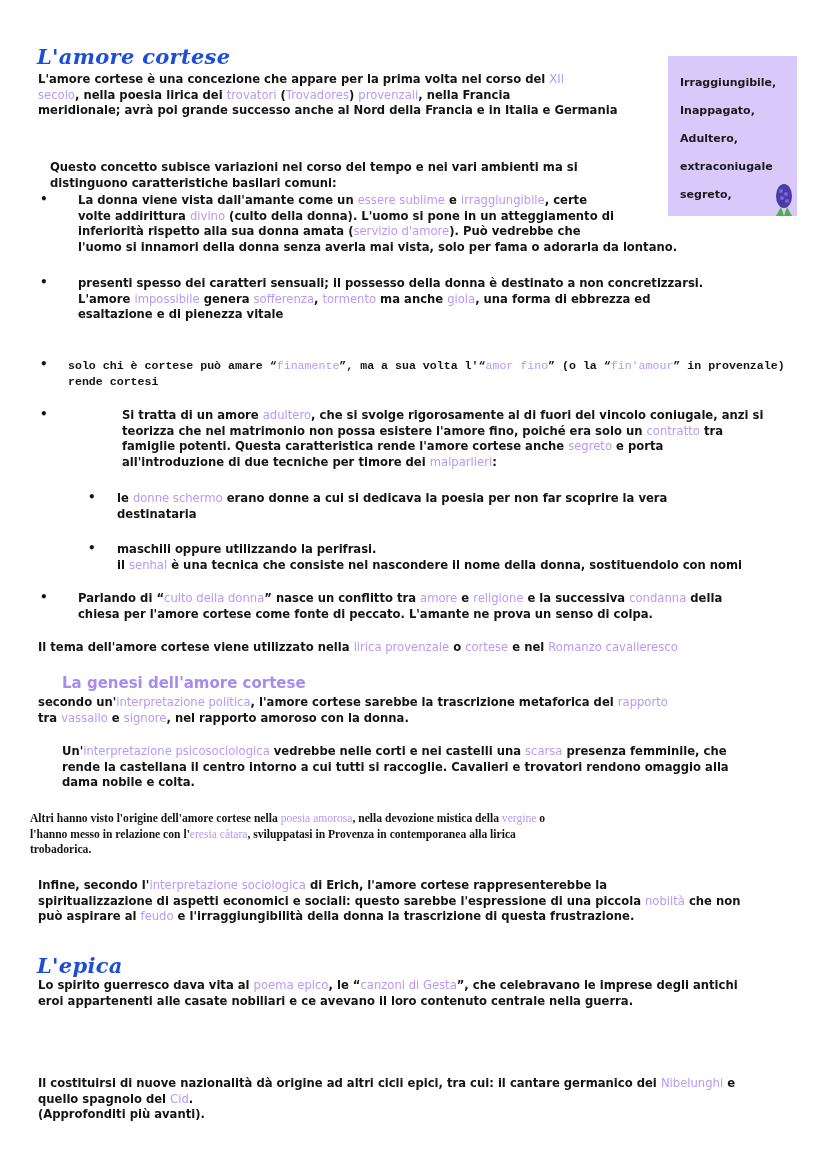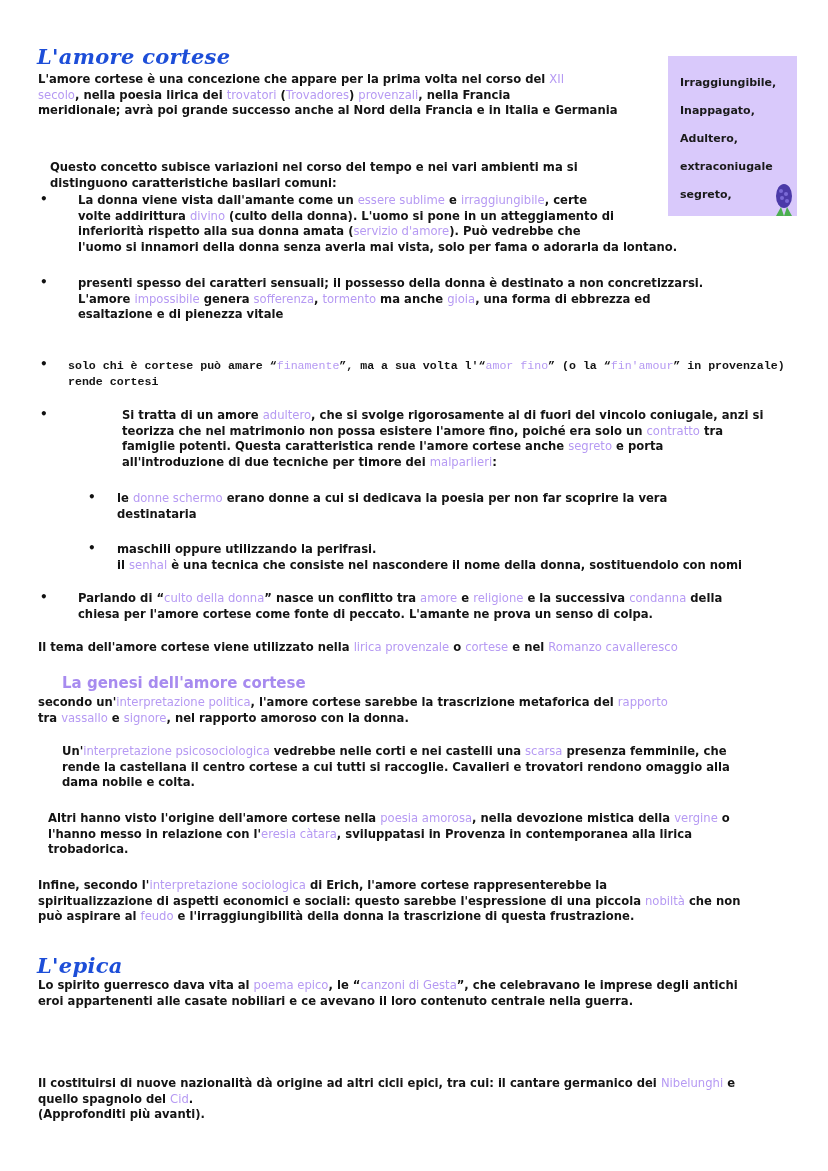--- a/index.html
+++ b/index.html
@@ -99,24 +99,24 @@
     <div class="p" style="left: 117px; top: 542px; width: 691px;">
       <div><span>maschili oppure utilizzando la perifrasi.</span></div>
       <div><span>il </span><span class="hl">senhal</span><span> è una tecnica che consiste nel nascondere il nome della donna, sostituendolo con nomi</span></div>
     </div>
     <div class="p" style="left: 38px; top: 695px; width: 775px;">
       <div><span>secondo un'</span><span class="hl">interpretazione politica</span><span>, l'amore cortese sarebbe la trascrizione metaforica del </span><span class="hl">rapporto</span></div>
       <div><span>tra </span><span class="hl">vassallo</span><span> e </span><span class="hl">signore</span><span>, nel rapporto amoroso con la donna.</span></div>
     </div>
     <div class="p" style="left: 38px; top: 744px; width: 775px; margin-left: 24px;">
       <div><span>Un'</span><span class="hl">interpretazione psicosociologica</span><span> vedrebbe nelle corti e nei castelli una </span><span class="hl">scarsa</span><span> presenza femminile, che</span></div>
-      <div><span>rende la castellana il centro cortese a cui tutti si raccoglie. Cavalieri e trovatori rendono omaggio alla</span></div>
+      <div><span>rende la castellana il centro intorno a cui tutti si raccoglie. Cavalieri e trovatori rendono omaggio alla</span></div>
       <div><span>dama nobile e colta.</span></div>
     </div>
-    <div class="p" style="left: 48px; top: 811px; width: 775px;">
+    <div class="p" style="left: 30px; top: 811px; width: 775px; font-family: Liberation Serif, serif;">
       <div><span>Altri hanno visto l'origine dell'amore cortese nella </span><span class="hl">poesia amorosa</span><span>, nella devozione mistica della </span><span class="hl">vergine</span><span> o</span></div>
       <div><span>l'hanno messo in relazione con l'</span><span class="hl">eresia càtara</span><span>, sviluppatasi in Provenza in contemporanea alla lirica</span></div>
       <div><span>trobadorica.</span></div>
     </div>
     <div class="p" style="left: 38px; top: 878px; width: 775px;">
       <div><span>Infine, secondo l'</span><span class="hl">interpretazione sociologica</span><span> di Erich, l'amore cortese rappresenterebbe la</span></div>
       <div><span>spiritualizzazione di aspetti economici e sociali: questo sarebbe l'espressione di una piccola </span><span class="hl">nobiltà</span><span> che non</span></div>
       <div><span>può aspirare al </span><span class="hl">feudo</span><span> e l'irraggiungibilità della donna la trascrizione di questa frustrazione.</span></div>
     </div>
     <div class="p" style="left: 38px; top: 978px; width: 775px;">

